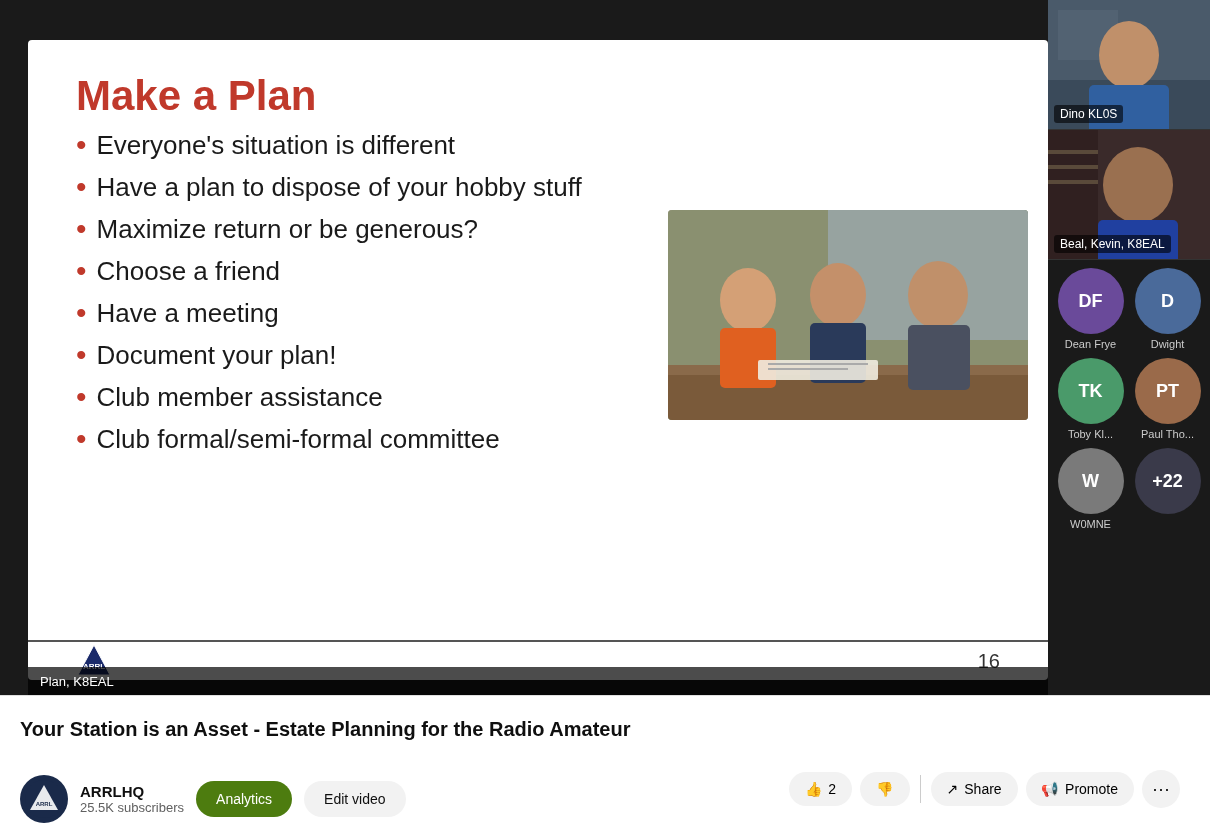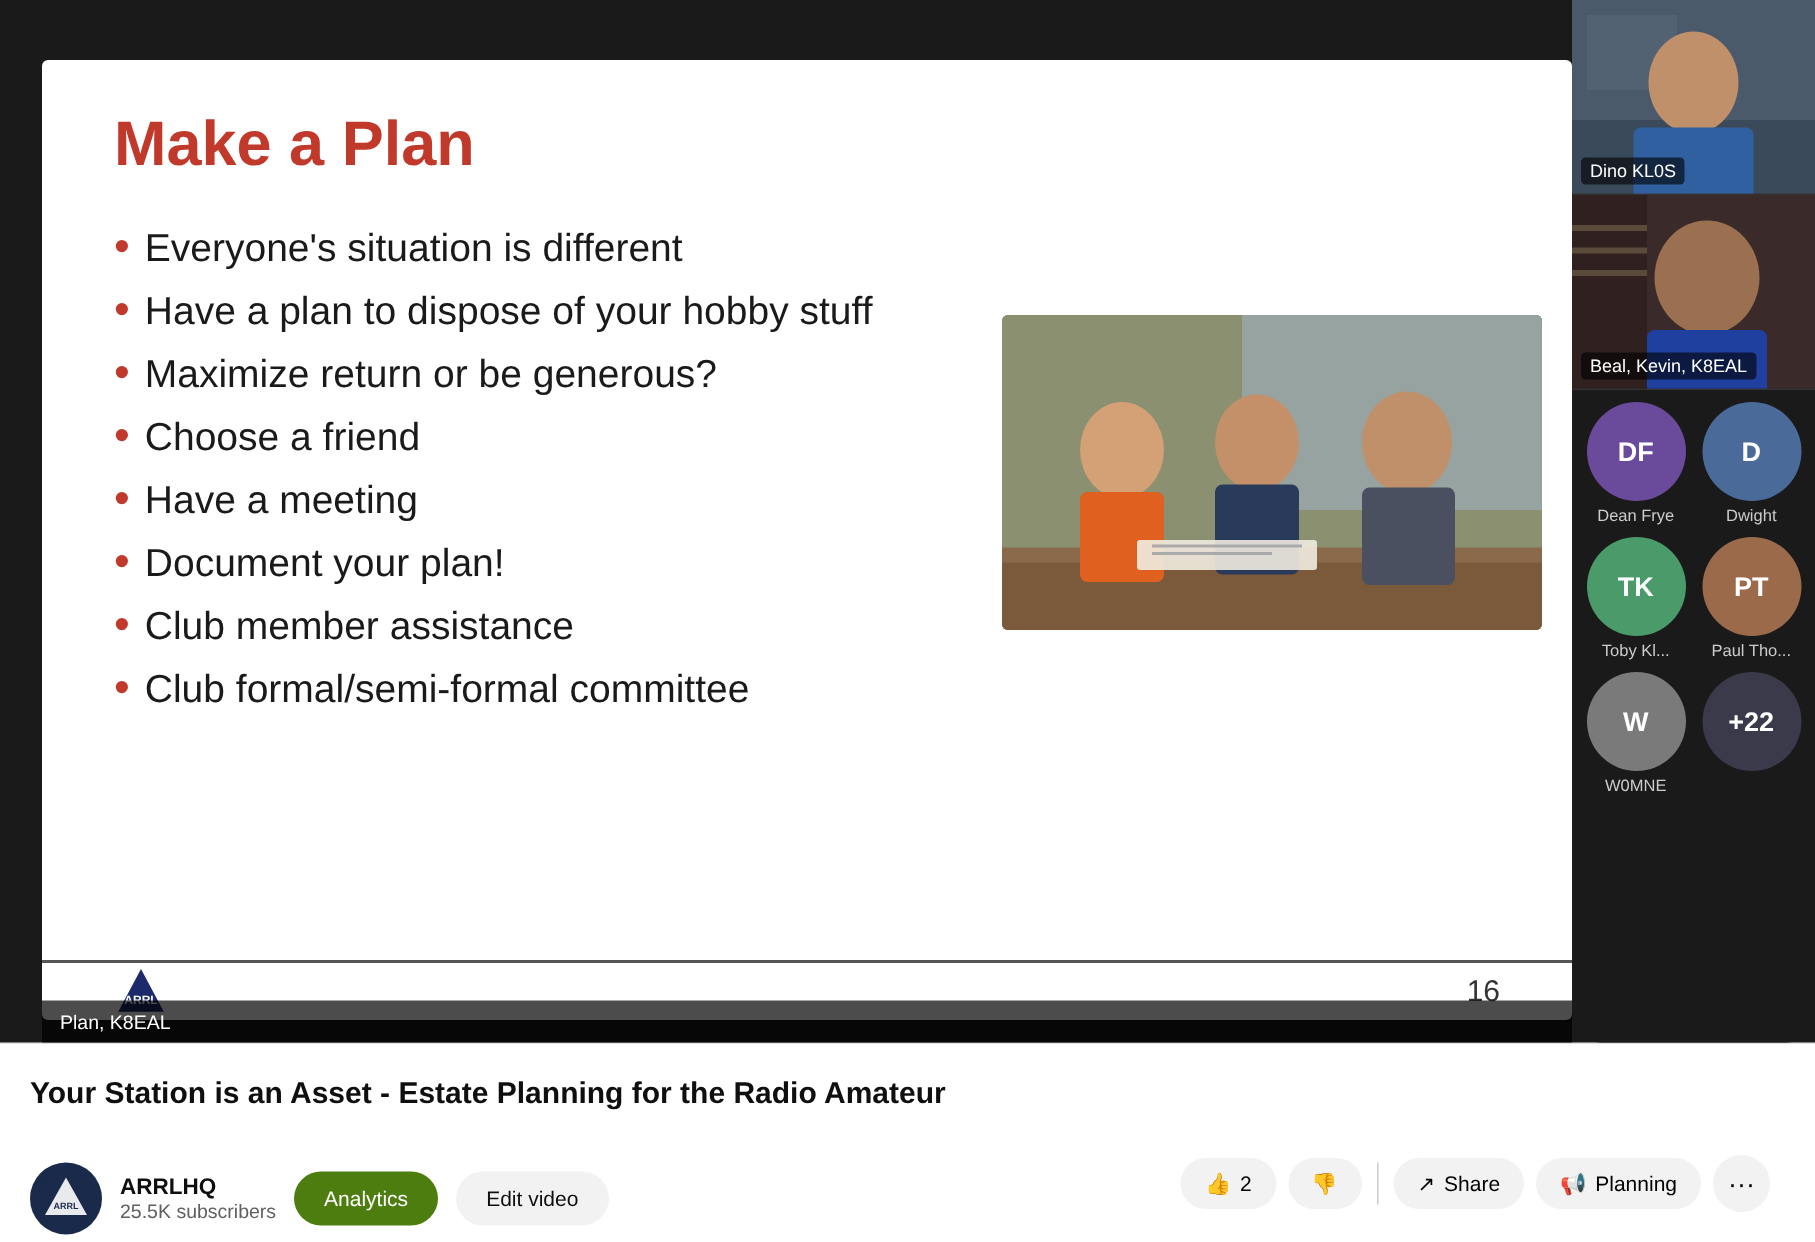--- a/index.html
+++ b/index.html
@@ -45,21 +45,21 @@
     .slide-content {
       flex: 1;
       padding: 32px 48px 16px 48px;
       position: relative;
     }
 
     .slide-title {
       font-size: 42px;
       font-weight: bold;
       color: #c0392b;
-      margin-bottom: 28px;
+      margin-bottom: 8px;
     }
 
     .bullet-list {
       list-style: none;
       padding: 0;
     }
 
     .bullet-list li {
       font-size: 26px;
       color: #1a1a1a;
@@ -145,21 +145,20 @@
       position: absolute;
       right: 0;
       top: 0;
       width: 162px;
       height: 695px;
       background: #1a1a1a;
       display: flex;
       flex-direction: column;
       align-items: center;
       padding-top: 0;
-      border-radius: 19px;
     }
 
     
     .video-tile {
       width: 162px;
       height: 130px;
       background: #2a2a2a;
       position: relative;
       overflow: hidden;
       border-bottom: 1px solid #333;
@@ -553,21 +552,21 @@
 
         <div class="divider-v"></div>
 
         <button class="share-btn">
           <span>↗</span>
           <span>Share</span>
         </button>
 
         <button class="promote-btn">
           <span>📢</span>
-          <span>Planning</span>
+          <span>Promote</span>
         </button>
 
         <button class="more-btn">
           <span>···</span>
         </button>
       </div>
     </div>
 
   </div>
 

